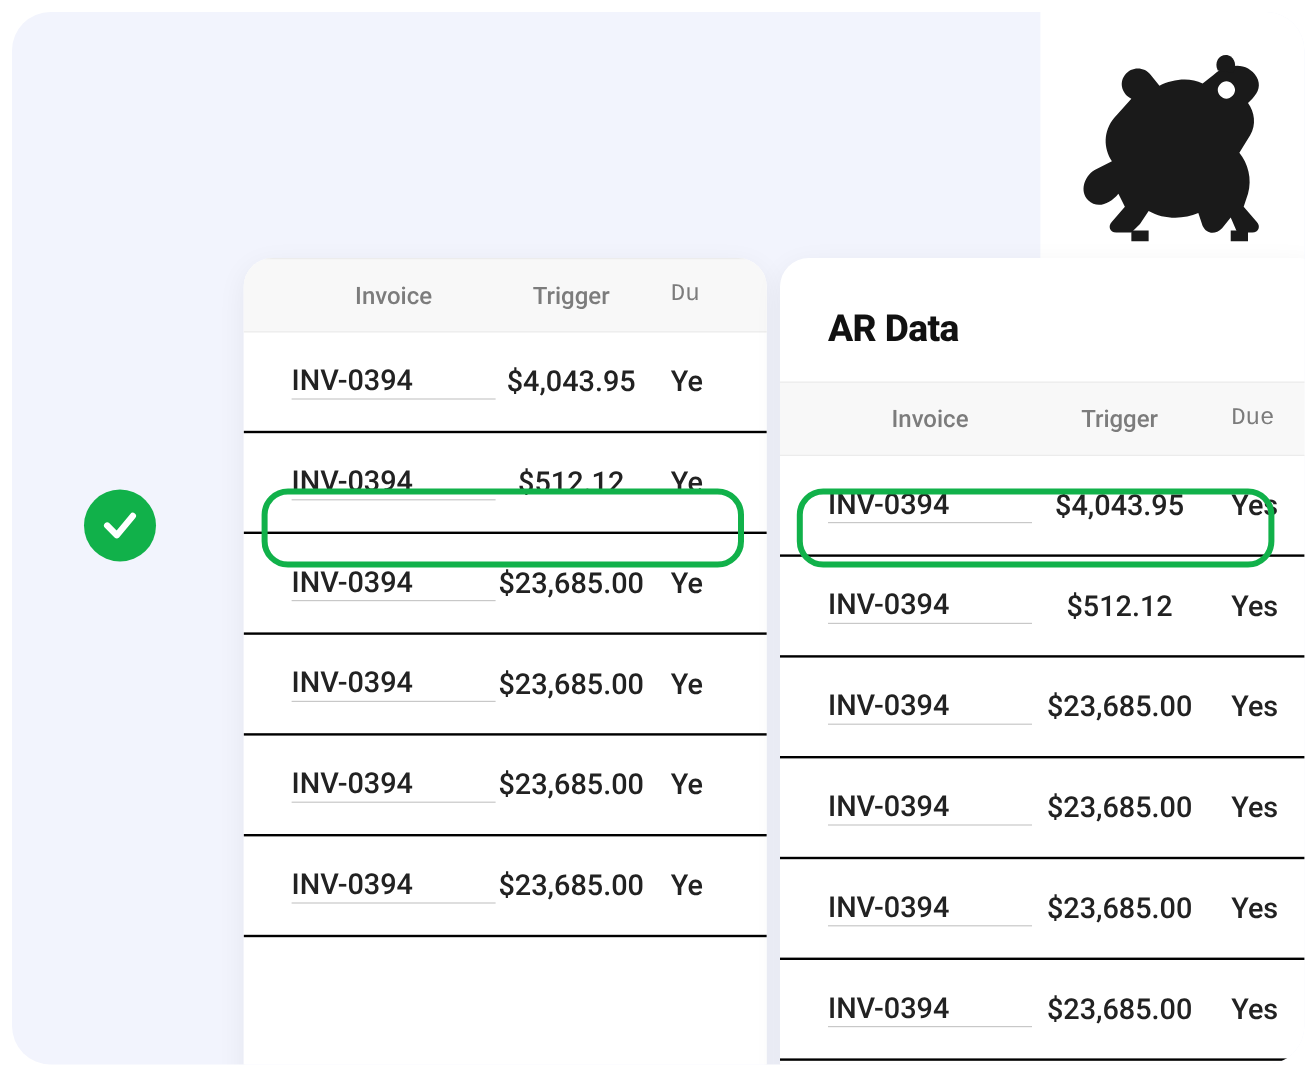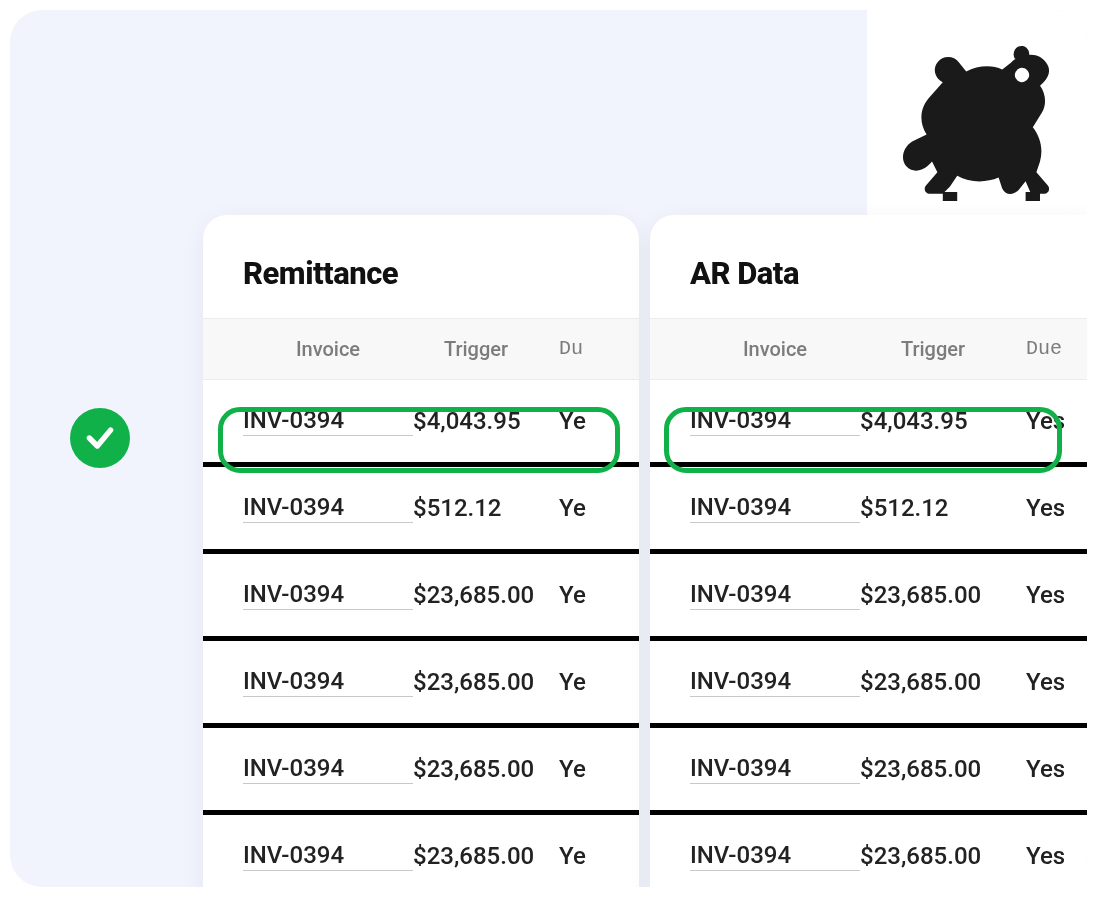--- a/index.html
+++ b/index.html
@@ -10,23 +10,23 @@
 .check { position:absolute; left:60px; top:398px; width:60px; height:60px; background:#11b14a; border-radius:50%; display:flex; align-items:center; justify-content:center; }
 .check svg { width:32px; height:32px; }
 .card { position:absolute; background:#fff; border-radius:24px; box-shadow:0 6px 24px rgba(0,0,0,.06); overflow:hidden; top:205px; height:900px; }
 .card.c1 { left:193px; width:436px; }
 .card.c2 { left:640px; width:456px; }
 .card h2 { font-size:31px; font-weight:800; color:#111; padding:40px 40px 26px; letter-spacing:-.5px; }
 .thead { display:flex; background:#f8f8f8; padding:18px 40px; border-top:1px solid #ececec; border-bottom:1px solid #ececec; font-size:20px; color:#7c7c7c; font-weight:500; }
 .col-inv { flex:0 0 170px;text-align:center; }
 .col-trg { flex:1; text-align:center; }
 .col-due { flex:0 0 60px; padding-left:20px;font-family:Liberation Mono, monospace; }
-.row { display:flex; padding:26px 40px; border-bottom:5px solid #000000; font-size:24px; color:#222; font-weight:500; align-items:center; }
+.row { display:flex; padding:26px 40px; border-bottom:2px solid #000000; font-size:24px; color:#222; font-weight:500; align-items:center; }
 .row .inv { flex:0 0 170px; border-bottom:1px solid #c8c8c8; padding-bottom:1px; }
-.row .trg { flex:1; text-align:left; }
+.row .trg { flex:1; text-align:center; }
 .row .due { flex:0 0 60px; padding-left:20px; }
 .hl { position:absolute; border:5px solid #11b14a; border-radius:22px; height:66px; pointer-events:none; }
 .hl.h1 { left:208px; top:397px; width:402px; }
 .hl.h2 { left:654px; top:397px; width:398px; }
 </style>
 </head>
 <body>
 
 <div class="canvas">
 
@@ -41,21 +41,20 @@
     </svg>
   </div>
 
   <div class="check">
     <svg viewBox="0 0 24 24" fill="none" stroke="#fff" stroke-width="4" stroke-linecap="round" stroke-linejoin="round">
         <polyline points="4 12 10 18 20 6"></polyline>
       </svg>
   </div>
 
   <div class="card c1">
-    <h2>Remittance</h2>
     <div class="thead">
       <div class="col-inv">Invoice</div>
       <div class="col-trg">Trigger</div>
       <div class="col-due">Du</div>
     </div>
     <div id="body-remit">
         <div class="row">
           <span class="inv">INV-0394</span>
           <span class="trg">$4,043.95</span>
           <span class="due">Ye</span>

